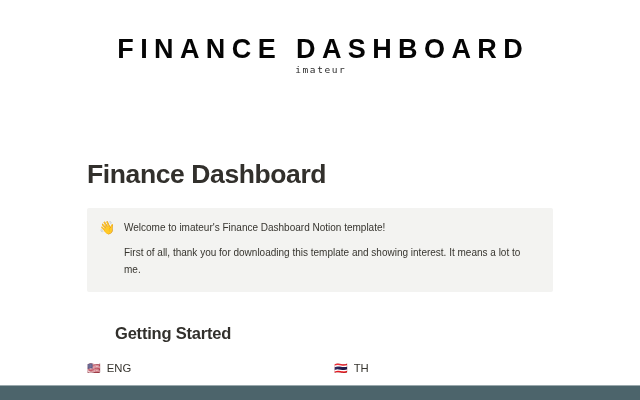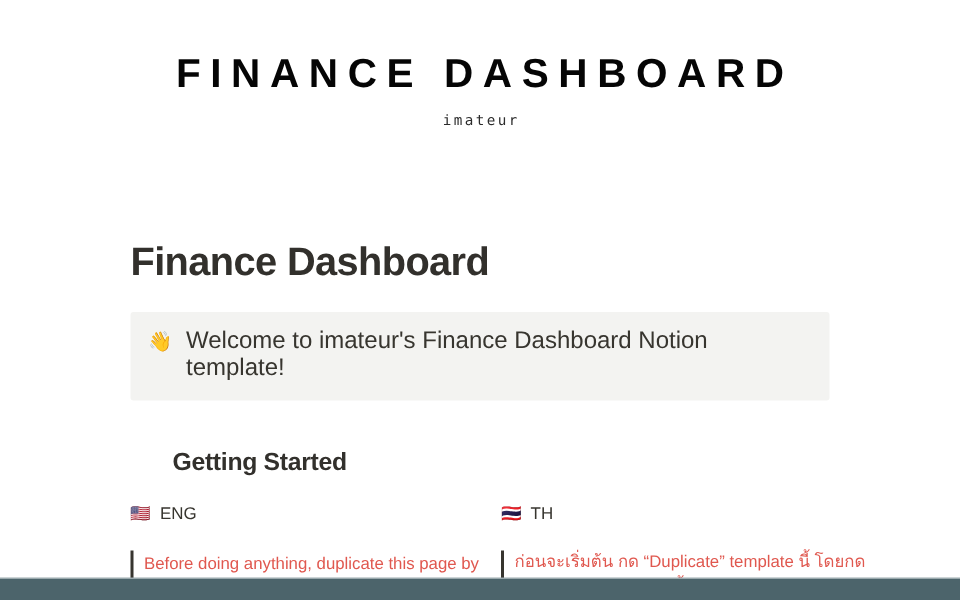--- a/index.html
+++ b/index.html
@@ -34,21 +34,20 @@
     font-size: 27px;
     font-weight: bold;
     letter-spacing: 6.4px;
     color: #050505;
     line-height: 30px;
     white-space: nowrap;
     text-indent: 6.4px;
   }
 
   #banner-subtitle {
-    margin-top: 11px;
     font-family: "DejaVu Sans Mono", monospace;
     font-size: 9.5px;
     letter-spacing: 1.6px;
     color: #2b2b2b;
     line-height: 12px;
     text-indent: 1.6px;
   }
 
   
   #page {
@@ -82,21 +81,21 @@
     font-size: 13px;
     line-height: 17px;
     flex: 0 0 auto;
     width: 16px;
     text-align: center;
   }
 
   #callout-text { flex: 1 1 auto; }
 
   .callout-line {
-    font-size: 16px;
+    font-size: 10px;
     line-height: 17.5px;
     color: #37352f;
   }
 
   .callout-line + .callout-line { margin-top: 7px; }
 
   
   #section-heading {
     margin-top: 31px;
     font-size: 16.5px;
@@ -177,20 +176,21 @@
 </div>
 
 <div id="page">
 
   <h1 id="page-title">Finance Dashboard</h1>
 
   <div id="callout">
     <div id="callout-emoji">👋</div>
     <div id="callout-text">
       <div class="callout-line">Welcome to imateur's Finance Dashboard Notion template!</div>
+      <div class="callout-line">First of all, thank you for downloading this template and showing interest. It means a lot to me.</div>
     </div>
   </div>
 
   <h2 id="section-heading">Getting Started</h2>
 
   <div id="columns">
 
     <div class="lang-col">
       <div class="lang-label">
         <span class="flag-emoji">🇺🇸</span>

